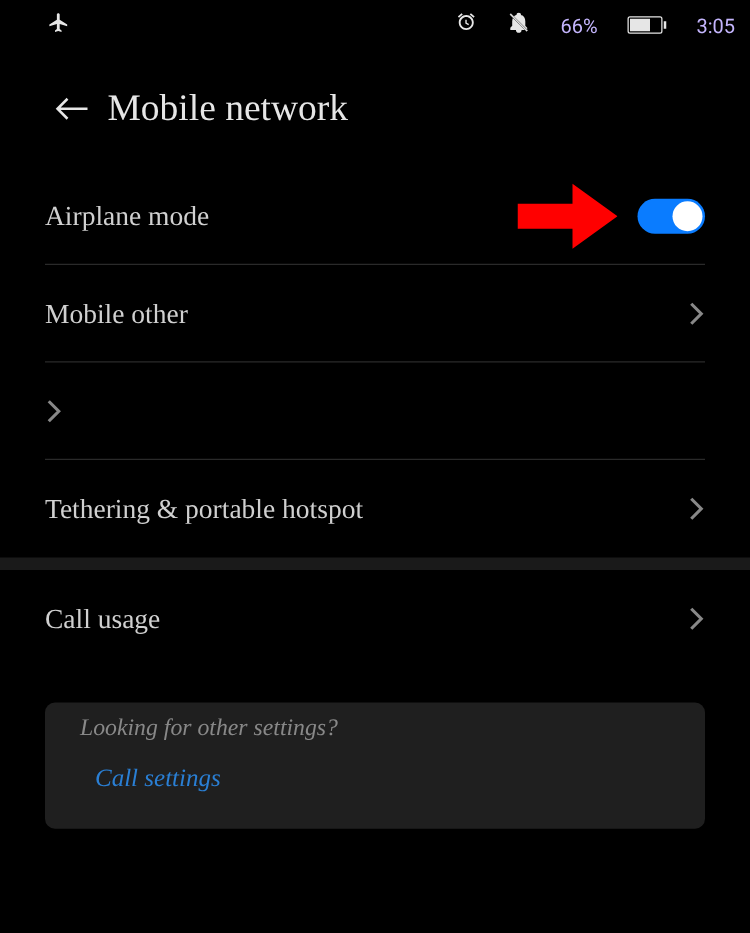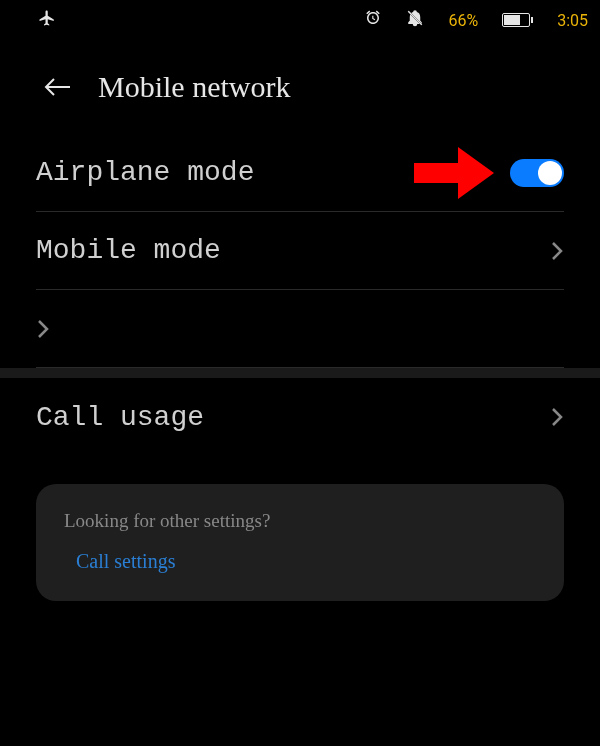--- a/index.html
+++ b/index.html
@@ -25,21 +25,21 @@
     .status-left {
       display: flex;
       align-items: center;
       padding-left: 26px;
     }
     .status-right {
       display: flex;
       align-items: center;
       gap: 24px;
       font-size: 16px;
-      color: #eab308;
+      color: #c4b5fd;
     }
     .airplane-icon svg, .alarm-icon svg, .mute-icon svg {
       fill: #e6e6e6;
     }
     .battery-icon {
       display: flex;
       align-items: center;
     }
     .battery-body {
       width: 28px;
@@ -59,21 +59,21 @@
     .battery-tip {
       width: 2px;
       height: 6px;
       background: #e6e6e6;
       margin-left: 1px;
     }
     .header {
       display: flex;
       align-items: center;
       padding: 30px 36px 30px 42px;
-      gap: 24px;
+      gap: 12px;
     }
     .back-arrow {
       display: flex;
       align-items: center;
     }
     .back-arrow svg {
       stroke: #e6e6e6;
       fill: none;
       stroke-width: 2;
     }
@@ -91,22 +91,22 @@
       align-items: center;
       justify-content: space-between;
       height: 78px;
       border-bottom: 1px solid #2a2a2a;
       position: relative;
     }
     .setting-row.no-border {
       border-bottom: none;
     }
     .setting-label {
-      font-size: 28px;
-      font-family: Liberation Mono, monospace;
+      font-size: 22px;
+      font-family: Liberation Serif, serif;
       color: #d0d0d0;
     }
     .chevron {
       display: flex;
       align-items: center;
     }
     .chevron svg {
       stroke: #888888;
       fill: none;
       stroke-width: 2.5;
@@ -137,22 +137,23 @@
       align-items: center;
     }
     .section-divider {
       height: 10px;
       background: #1a1a1a;
       margin: 0 -36px;
     }
     .footer-box {
       margin: 28px 36px 0 36px;
       background: #1f1f1f;
-      border-radius: 20px;
-      padding: 26px 28px 28px 28px;
+      border-radius: 8px;
+      padding: 10px 28px 28px 28px;
+      font-style: italic;
     }
     .footer-question {
       font-size: 19px;
       font-family: Georgia, 'Times New Roman', serif;
       color: #888888;
       margin-bottom: 18px;
     }
     .footer-link {
       font-size: 20px;
       font-family: Georgia, 'Times New Roman', serif;
@@ -214,36 +215,44 @@
       <svg width="80" height="56" viewBox="0 0 80 56">
           <path d="M0 18 L44 18 L44 2 L80 28 L44 54 L44 38 L0 38 Z" fill="#ff0000"></path>
         </svg>
     </span>
     <div class="toggle">
       <div class="toggle-knob"></div>
     </div>
   </div>
 
   <div class="setting-row">
-    <span class="setting-label">Mobile mode</span>
+    <span class="setting-label">Mobile other</span>
     <span class="chevron">
       <svg width="14" height="22" viewBox="0 0 14 22">
           <path d="M3 3l8 8-8 8"></path>
         </svg>
     </span>
   </div>
 
   <div class="setting-row">
     <span class="chevron">
       <svg width="14" height="22" viewBox="0 0 14 22">
           <path d="M3 3l8 8-8 8"></path>
         </svg>
     </span>
   </div>
 
+  <div class="setting-row no-border">
+    <span class="setting-label">Tethering &amp; portable hotspot</span>
+    <span class="chevron">
+      <svg width="14" height="22" viewBox="0 0 14 22">
+          <path d="M3 3l8 8-8 8"></path>
+        </svg>
+    </span>
+  </div>
 
   <div class="section-divider"></div>
 
   <div class="setting-row no-border">
     <span class="setting-label">Call usage</span>
     <span class="chevron">
       <svg width="14" height="22" viewBox="0 0 14 22">
           <path d="M3 3l8 8-8 8"></path>
         </svg>
     </span>

